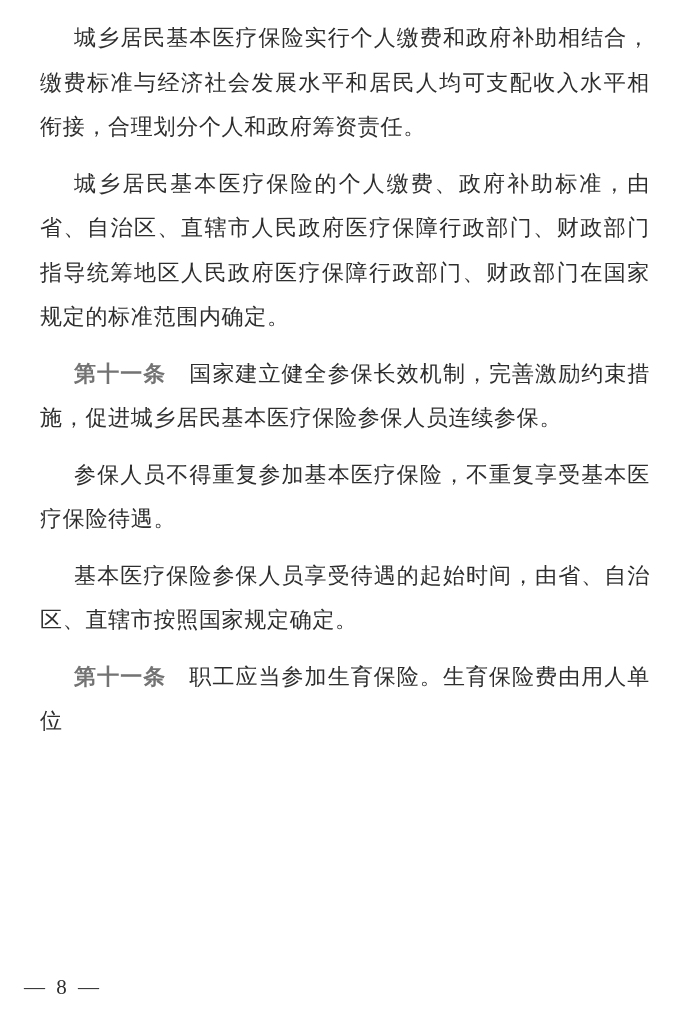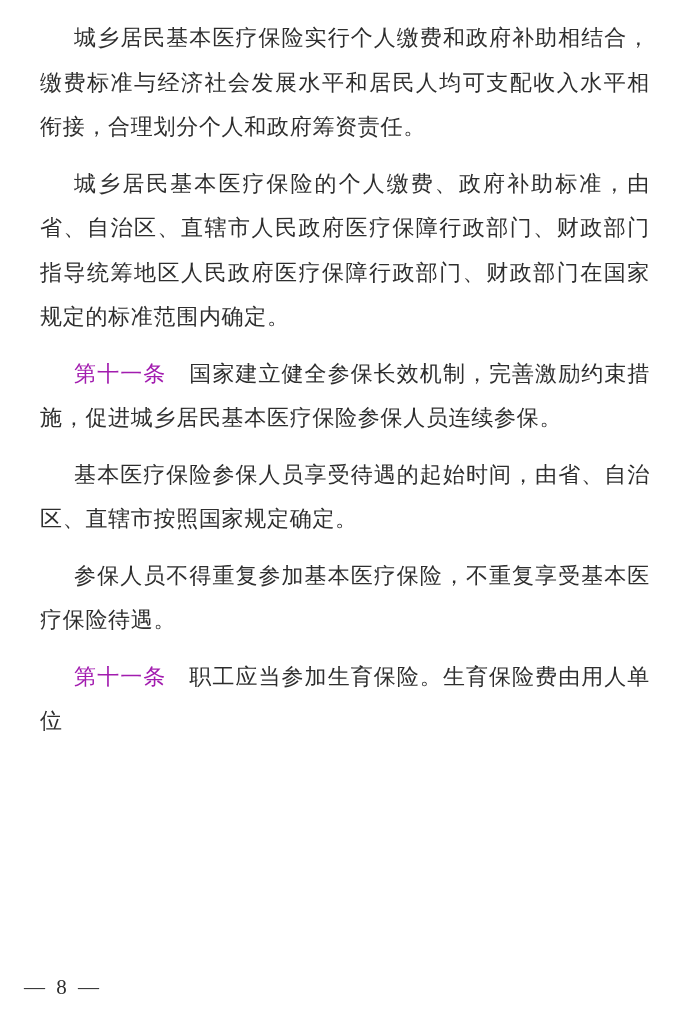--- a/index.html
+++ b/index.html
@@ -27,22 +27,22 @@
     font-size: 22px;
     line-height: 44.5px;
     letter-spacing: 0.7px;
     text-indent: 1.55em;
     text-align: justify;
     text-justify: inter-character;
     word-break: break-all;
     overflow-wrap: break-word;
   }
   .para strong {
-    font-weight: 400;
-    color: #a21caf;
+    font-weight: 700;
+    color: #737373;
   }
   
   .para.force-justify {
     text-align-last: justify;
   }
   .page-number {
     position: absolute;
     left: 24px;
     top: 972px;
     font-size: 21px;
@@ -53,18 +53,18 @@
   }
 </style>
 </head>
 <body>
 
 <div class="page">
   <div class="content">
       <p class="para">城乡居民基本医疗保险实行个人缴费和政府补助相结合，缴费标准与经济社会发展水平和居民人均可支配收入水平相衔接，合理划分个人和政府筹资责任。</p>
       <p class="para">城乡居民基本医疗保险的个人缴费、政府补助标准，由省、自治区、直辖市人民政府医疗保障行政部门、财政部门指导统筹地区人民政府医疗保障行政部门、财政部门在国家规定的标准范围内确定。</p>
       <p class="para"><strong>第十一条</strong>　国家建立健全参保长效机制，完善激励约束措施，促进城乡居民基本医疗保险参保人员连续参保。</p>
+      <p class="para">参保人员不得重复参加基本医疗保险，不重复享受基本医疗保险待遇。</p>
       <p class="para">基本医疗保险参保人员享受待遇的起始时间，由省、自治区、直辖市按照国家规定确定。</p>
-      <p class="para">参保人员不得重复参加基本医疗保险，不重复享受基本医疗保险待遇。</p>
       <p class="para force-justify"><strong>第十一条</strong>　职工应当参加生育保险。生育保险费由用人单位</p>
     </div>
   <div class="page-number">— 8 —</div>
 </div>
 
 </body></html>

